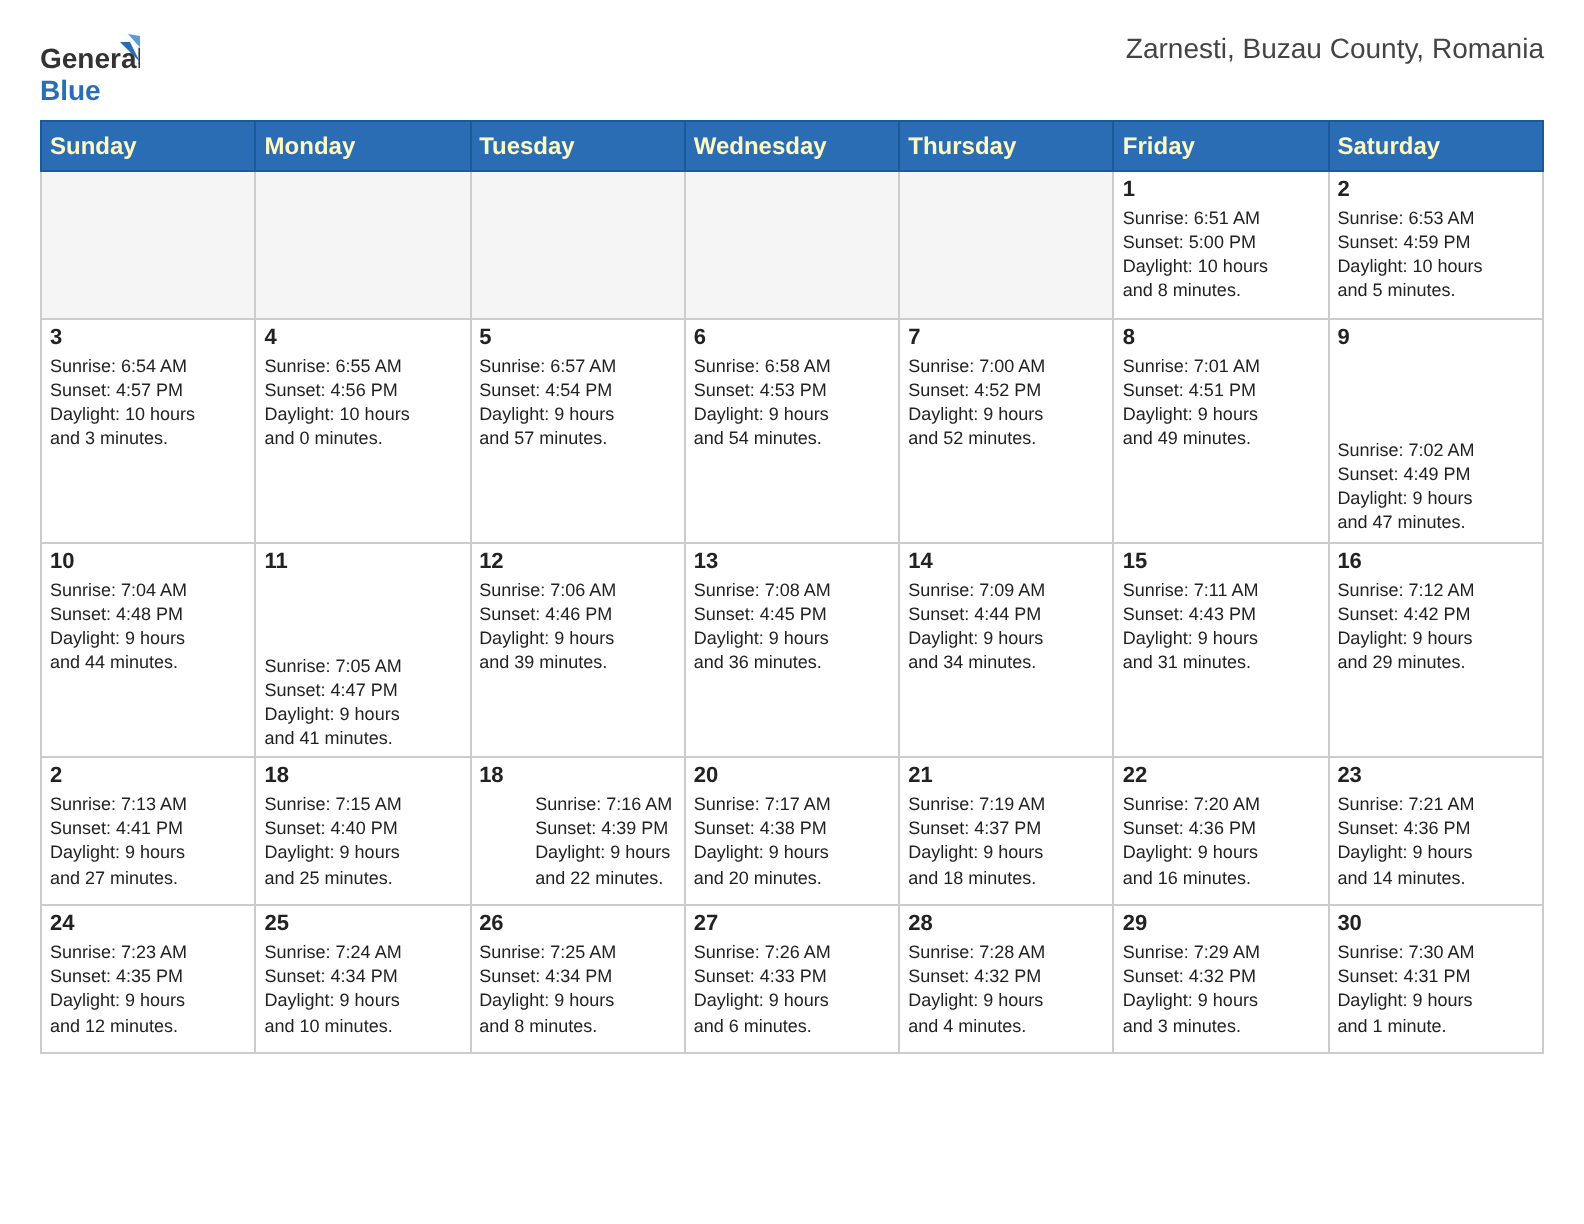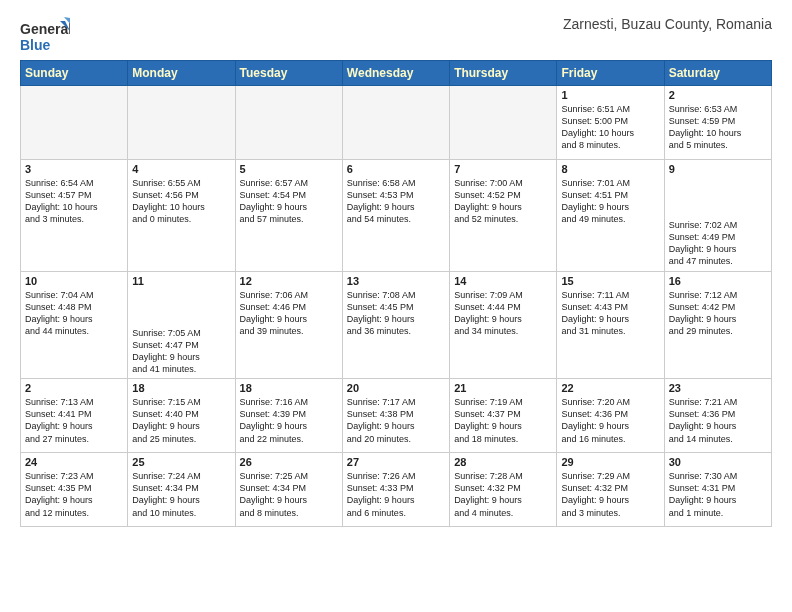--- a/index.html
+++ b/index.html
@@ -240,21 +240,21 @@
           </td>
           <td>
             <span class="day-num">18</span>
             <div class="day-info" style="white-space: pre-line;">Sunrise: 7:15 AM
 Sunset: 4:40 PM
 Daylight: 9 hours
 and 25 minutes.</div>
           </td>
           <td>
             <span class="day-num">18</span>
-            <div class="day-info" style="white-space: pre-line;">Sunrise: 7:16 AM
+            <div class="day-info" style="white-space: pre-line; margin-left: 28px;">Sunrise: 7:16 AM
 Sunset: 4:39 PM
 Daylight: 9 hours
 and 22 minutes.</div>
           </td>
           <td>
             <span class="day-num">20</span>
             <div class="day-info" style="white-space: pre-line;">Sunrise: 7:17 AM
 Sunset: 4:38 PM
 Daylight: 9 hours
 and 20 minutes.</div>

